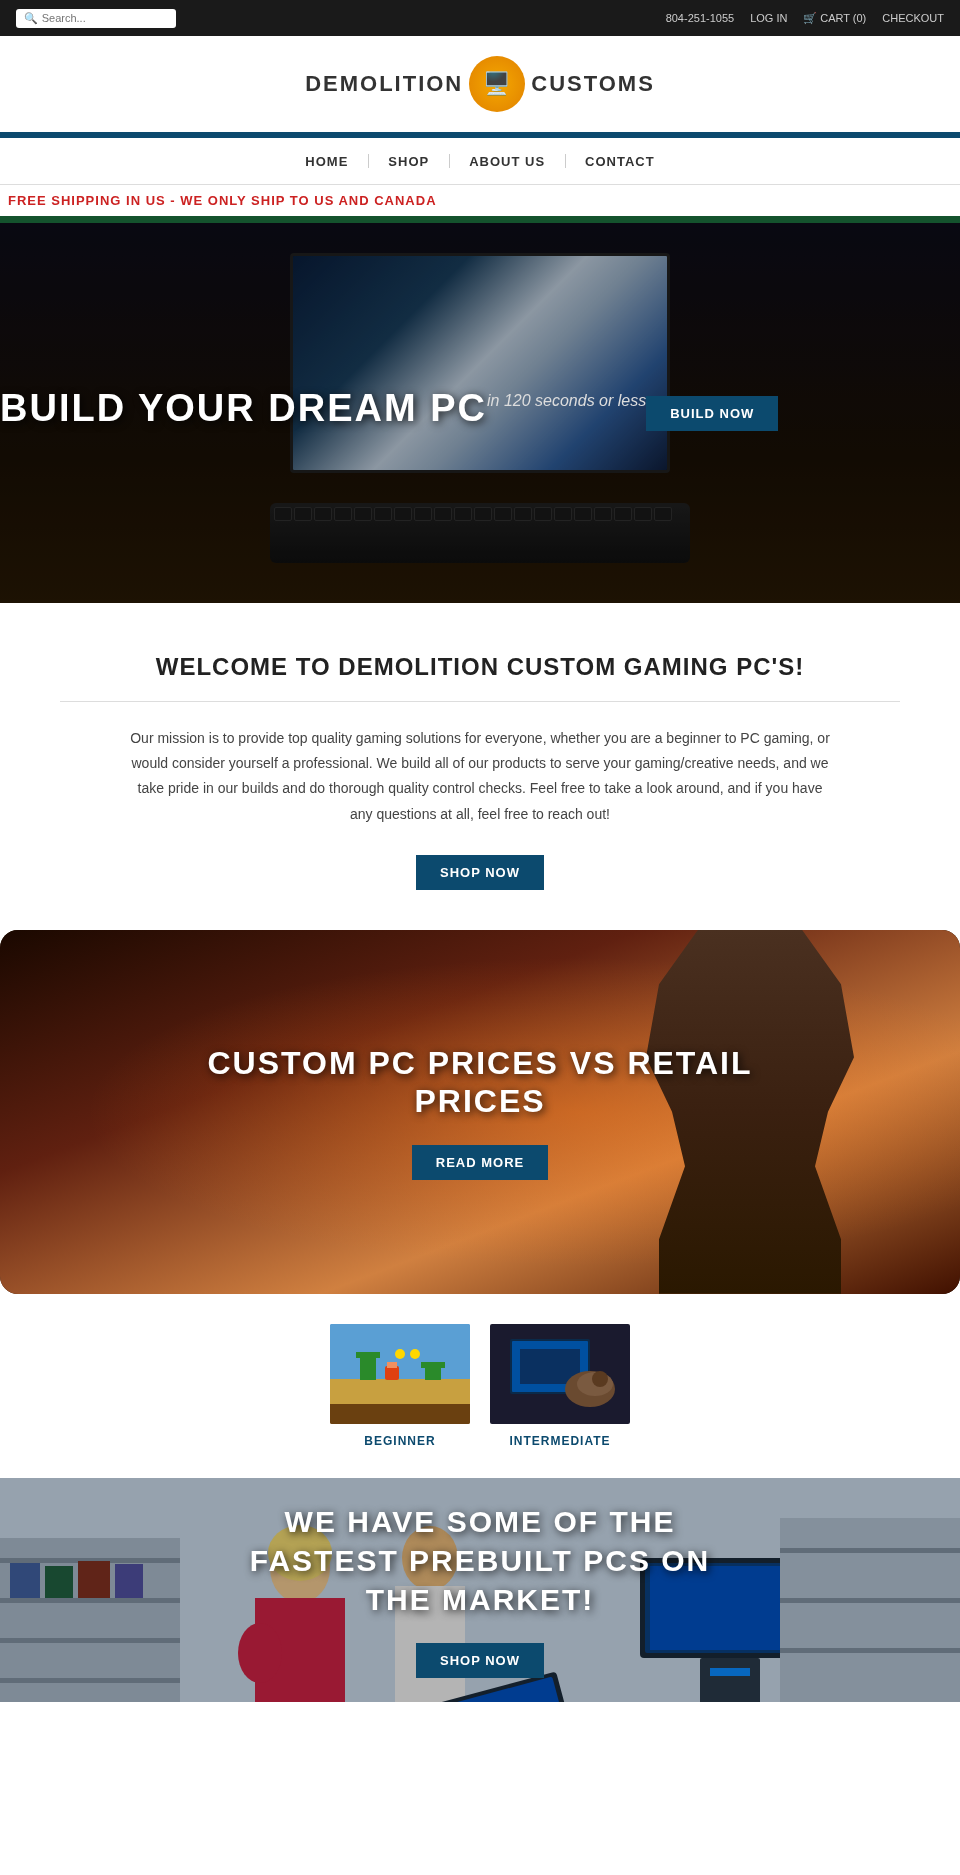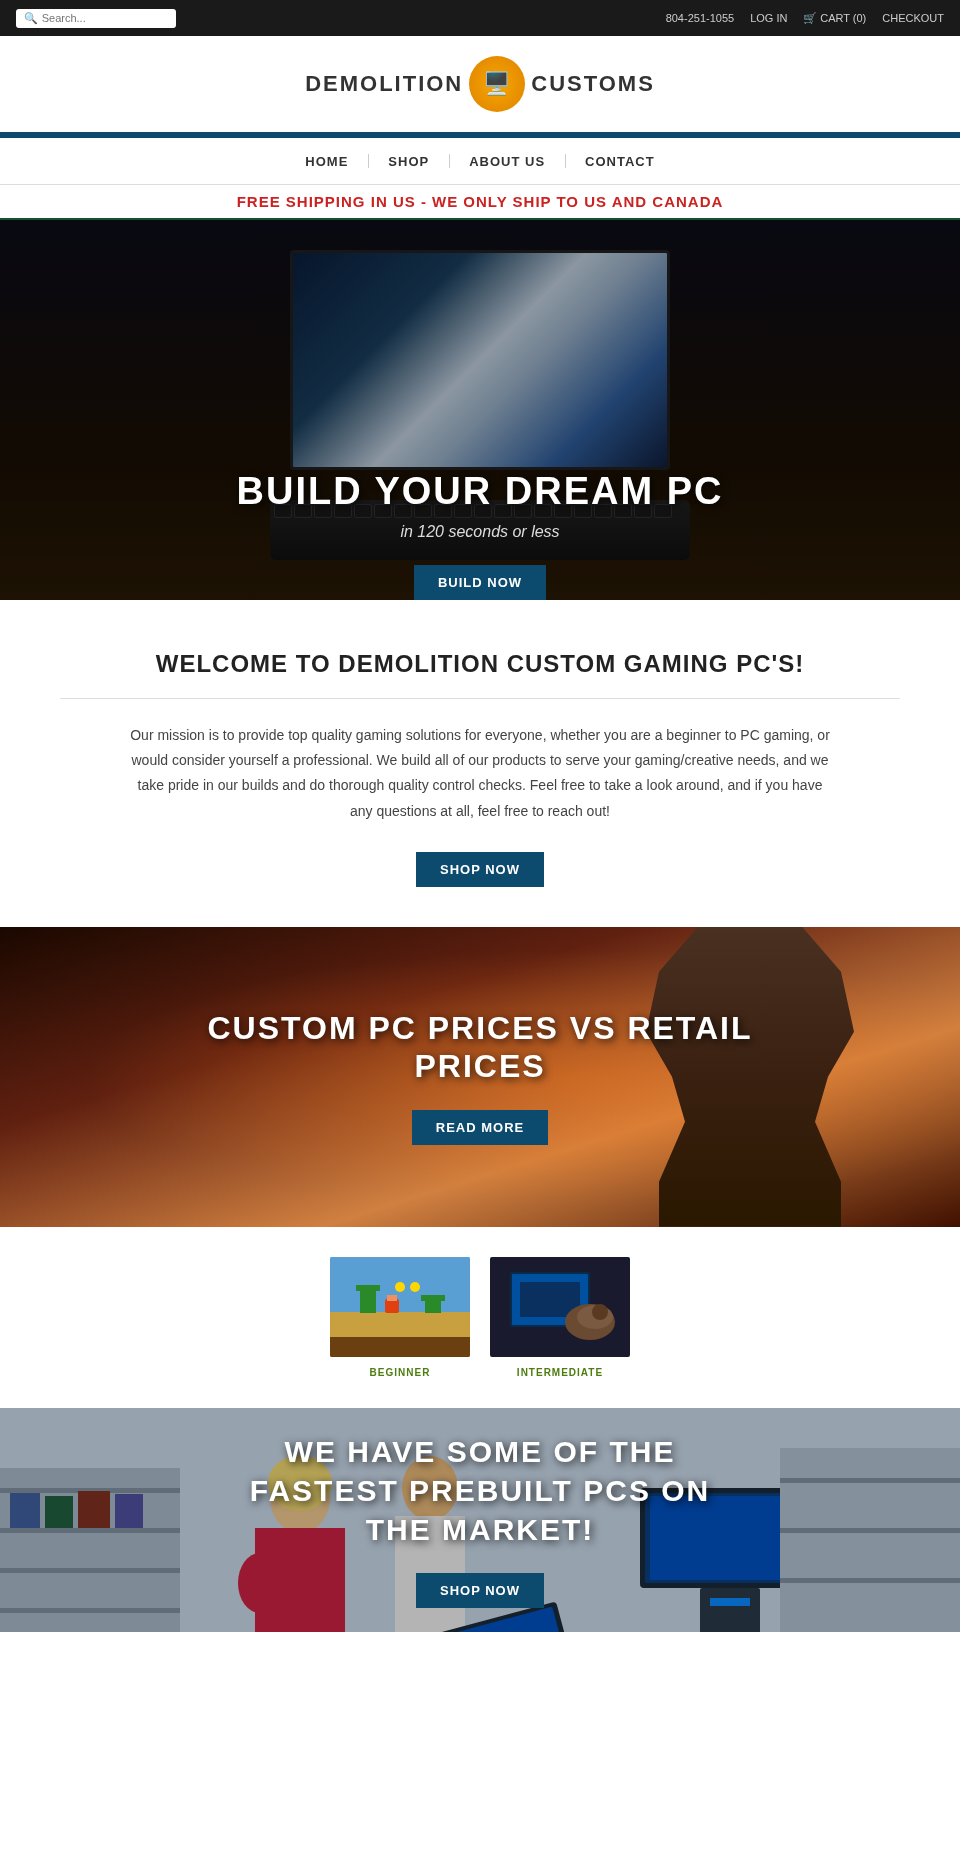--- a/index.html
+++ b/index.html
@@ -122,27 +122,27 @@
       top: 50%;
       transform: translateY(-50%);
       height: 14px;
       width: 1px;
       background: #ccc;
     }
     .nav-menu .active a { color: #333; font-weight: 700; }
 
     
     .shipping-banner {
-      text-align: center;
+      text-align: left;
       padding: 8px;
-      font-size: 15px;
+      font-size: 13px;
       font-weight: bold;
       color: #cc2222;
       letter-spacing: 1px;
-      border-bottom: 2px solid #14532d;
+      border-bottom: 7px solid #14532d;
     }
 
     
     .hero {
       position: relative;
       width: 100%;
       height: 380px;
       background: #1a1a2e;
       overflow: hidden;
     }
@@ -194,23 +194,23 @@
     }
     .hero-overlay {
       position: absolute;
       top: 0; left: 0; right: 0; bottom: 0;
       background: rgba(0,0,0,0.3);
     }
     .hero-content {
       position: absolute;
       top: 0; left: 0; right: 0; bottom: 0;
       display: flex;
-      flex-direction: column;
-      align-items: center;
-      justify-content: flex-end;
+      flex-direction: row;
+      align-items: center;
+      justify-content: flex-start;
       text-align: center;
     }
     .hero-title {
       font-size: 38px;
       font-weight: bold;
       color: #fff;
       text-shadow: 2px 2px 8px rgba(0,0,0,0.8);
       letter-spacing: 2px;
       margin-bottom: 10px;
     }
@@ -256,26 +256,27 @@
       color: #444;
       line-height: 1.8;
       max-width: 700px;
       margin: 0 auto 28px;
     }
 
     
     .custom-pc-banner {
       position: relative;
       width: 100%;
-      height: 300px;
+      height: 364px;
       background: linear-gradient(to right, #2a1505, #8b4010, #d06020, #8b4010, #1a0d00);
       overflow: hidden;
       display: flex;
       align-items: center;
       justify-content: center;
+      border-radius: 18px;
     }
     .custom-pc-bg {
       position: absolute;
       top: 0; left: 0; right: 0; bottom: 0;
       background:
         radial-gradient(ellipse at 60% 50%, rgba(255, 120, 20, 0.4) 0%, transparent 60%),
         linear-gradient(to bottom right, #1a0800, #602010, #d08040, #401000);
     }
     
     .person-silhouette {
@@ -323,23 +324,23 @@
       gap: 10px;
       cursor: pointer;
     }
     .category-thumb {
       width: 140px;
       height: 100px;
       border-radius: 2px;
       overflow: hidden;
     }
     .category-label {
-      font-size: 10px;
+      font-size: 12px;
       font-weight: 600;
-      color: #4d7c0f;
+      color: #0c4a6e;
       letter-spacing: 1px;
       text-transform: uppercase;
     }
 
     
     .fastest-banner {
       position: relative;
       width: 100%;
       height: 224px;
       overflow: hidden;

